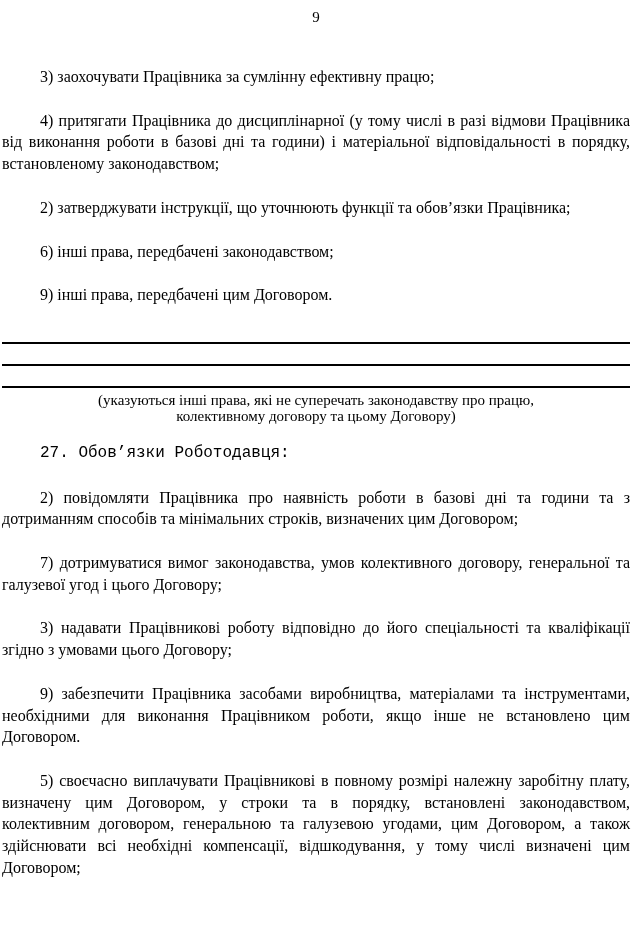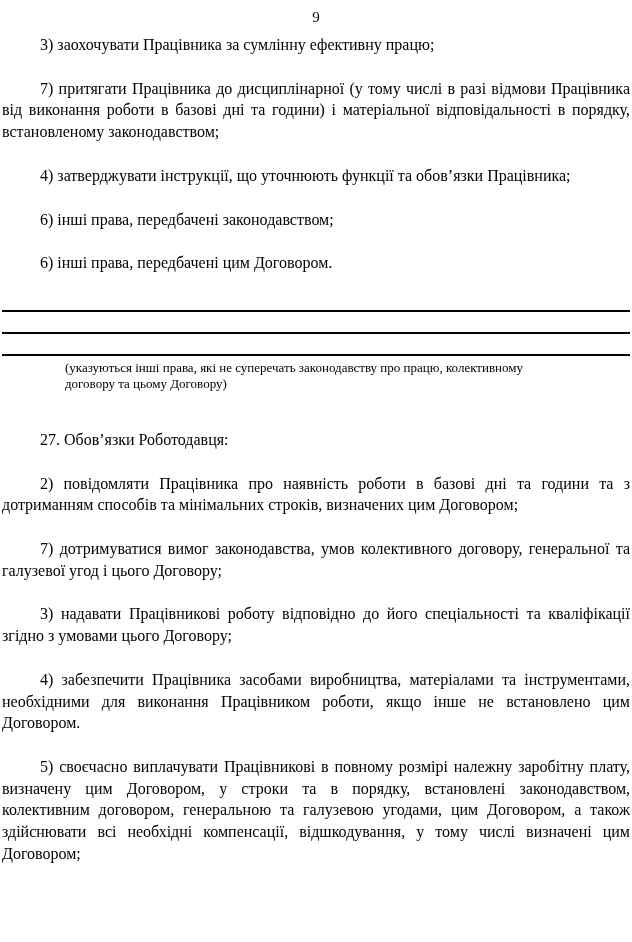--- a/index.html
+++ b/index.html
@@ -22,62 +22,64 @@
     font-size: 15px;
     line-height: 18px;
   }
   .clause {
     margin-top: 22px;
     font-size: 16px;
     line-height: 21.7px;
     text-align: justify;
     text-indent: 38px;
   }
-  .clause:first-of-type { margin-top: 8px; }
+  .clause:first-of-type { margin-top: 40px; }
   .fill-line {
     height: 0;
     border-bottom: 2px solid #000000;
     width: 100%;
   }
   .fill-line.first { margin-top: 36px; }
   .fill-line.rest { margin-top: 20px; }
   .fill-caption {
     margin: 4px auto 4px auto;
     max-width: 502px;
-    font-size: 13px;
+    text-align: center;
+    font-size: 15px;
     line-height: 16px;
   }
   .section-heading {
-    margin-top: 37px;
+    margin-top: 19px;
     font-size: 16px;
     line-height: 21.7px;
     text-indent: 38px;
     font-weight: normal;
+    font-family: Liberation Mono, monospace;
   }
 </style>
 </head>
 <body>
 
 <div class="page">
 
   <div class="page-number">9</div>
 
   <p class="clause">3) заохочувати Працівника за сумлінну ефективну працю;</p>
-  <p class="clause">7) притягати Працівника до дисциплінарної (у тому числі в разі відмови Працівника від виконання роботи в базові дні та години) і матеріальної відповідальності в порядку, встановленому законодавством;</p>
-  <p class="clause">4) затверджувати інструкції, що уточнюють функції та обов’язки Працівника;</p>
+  <p class="clause">4) притягати Працівника до дисциплінарної (у тому числі в разі відмови Працівника від виконання роботи в базові дні та години) і матеріальної відповідальності в порядку, встановленому законодавством;</p>
+  <p class="clause">2) затверджувати інструкції, що уточнюють функції та обов’язки Працівника;</p>
   <p class="clause">6) інші права, передбачені законодавством;</p>
-  <p class="clause">6) інші права, передбачені цим Договором.</p>
+  <p class="clause">9) інші права, передбачені цим Договором.</p>
 
   <div class="fill-line first"></div>
   <div class="fill-line rest"></div>
   <div class="fill-line rest"></div>
 
   <div class="fill-caption">(указуються інші права, які не суперечать законодавству про працю, колективному договору та цьому Договору)</div>
 
   <p class="section-heading">27. Обов’язки Роботодавця:</p>
 
   <p class="clause">2) повідомляти Працівника про наявність роботи в базові дні та години та з дотриманням способів та мінімальних строків, визначених цим Договором;</p>
   <p class="clause">7) дотримуватися вимог законодавства, умов колективного договору, генеральної та галузевої угод і цього Договору;</p>
   <p class="clause">3) надавати Працівникові роботу відповідно до його спеціальності та кваліфікації згідно з умовами цього Договору;</p>
-  <p class="clause">4) забезпечити Працівника засобами виробництва, матеріалами та інструментами, необхідними для виконання Працівником роботи, якщо інше не встановлено цим Договором.</p>
+  <p class="clause">9) забезпечити Працівника засобами виробництва, матеріалами та інструментами, необхідними для виконання Працівником роботи, якщо інше не встановлено цим Договором.</p>
   <p class="clause">5) своєчасно виплачувати Працівникові в повному розмірі належну заробітну плату, визначену цим Договором, у строки та в порядку, встановлені законодавством, колективним договором, генеральною та галузевою угодами, цим Договором, а також здійснювати всі необхідні компенсації, відшкодування, у тому числі визначені цим Договором;</p>
 
 </div>
 
 </body></html>

